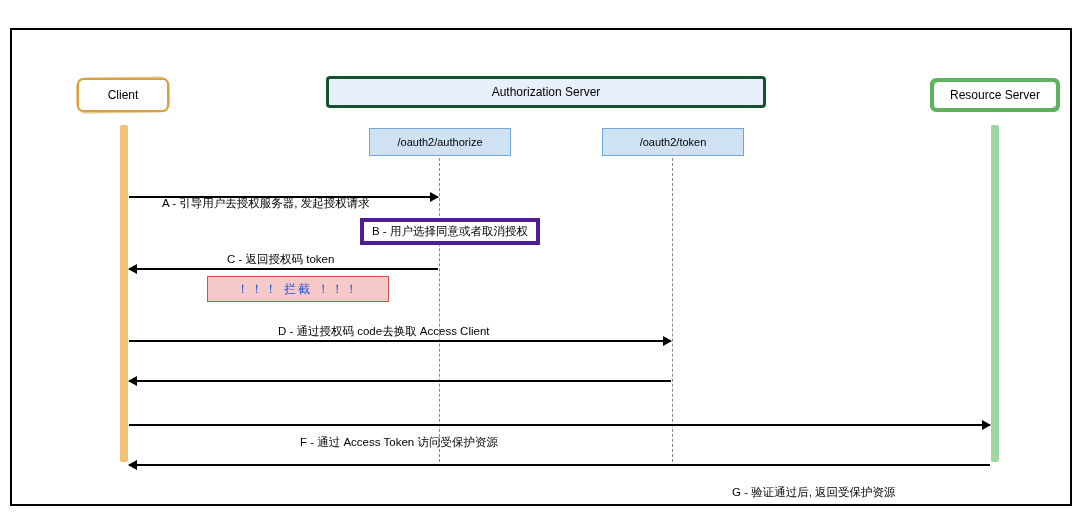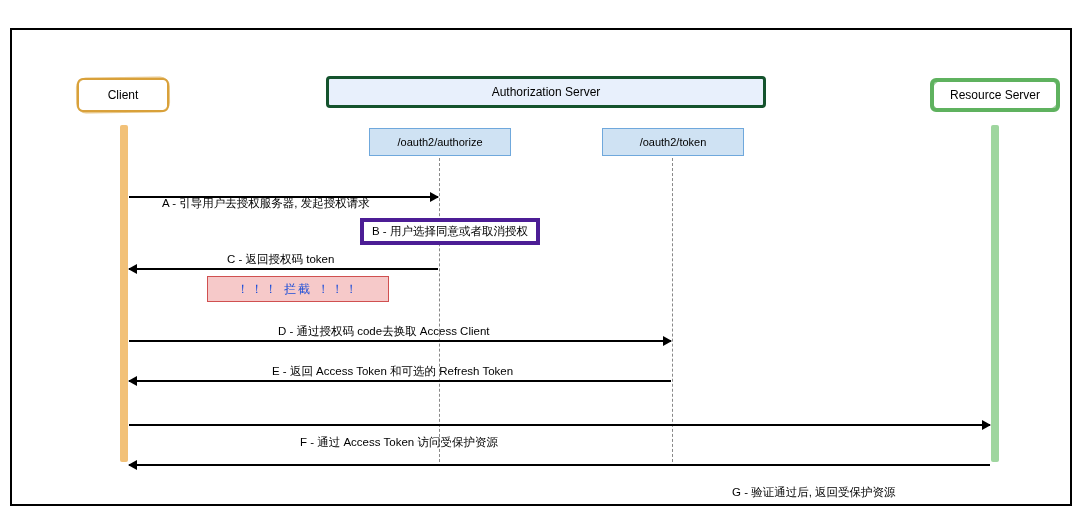--- a/index.html
+++ b/index.html
@@ -183,21 +183,20 @@
     </div>
 
     <div class="arrow" style="left:117px; width:542px; top:310px;">
       <div class="head-r"></div>
     </div>
     <div class="msg-label" style="left:266px; top:294px;">D - 通过授权码 code去换取 Access Client</div>
 
     <div class="arrow" style="left:117px; width:542px; top:350px;">
       <div class="head-l"></div>
     </div>
-    <div class="msg-label" style="left:260px; top:334px;">E - 返回 Access Token 和可选的 Refresh Token</div>
 
     <div class="arrow" style="left:117px; width:861px; top:394px;">
       <div class="head-r"></div>
     </div>
     <div class="msg-label" style="left:288px; top:378px;margin-top:27px;">F - 通过 Access Token 访问受保护资源</div>
 
     <div class="arrow" style="left:117px; width:861px; top:434px;">
       <div class="head-l"></div>
     </div>
     <div class="msg-label" style="left:720px; top:418px;margin-top:37px;">G - 验证通过后, 返回受保护资源</div>

